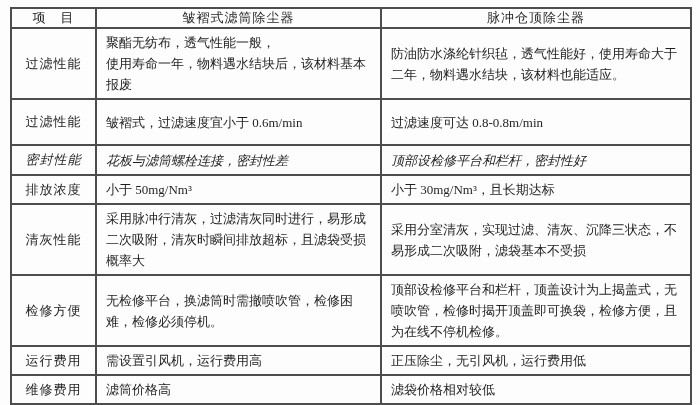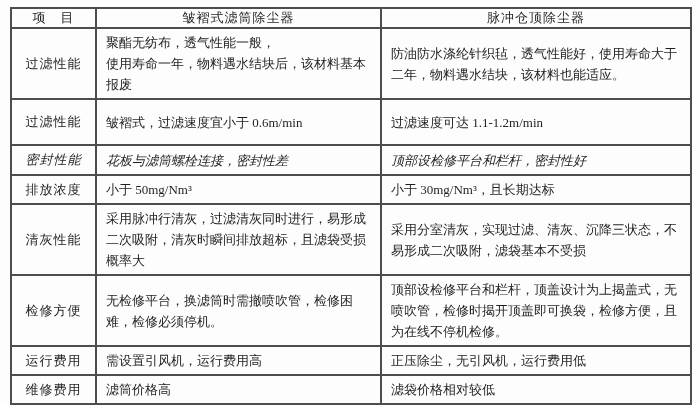--- a/index.html
+++ b/index.html
@@ -77,21 +77,21 @@
     <tbody id="table-body">
         <tr>
           <td class="item-cell">过滤性能</td>
           <td class="content-cell">聚酯无纺布，透气性能一般，
 使用寿命一年，物料遇水结块后，该材料基本报废</td>
           <td class="content-cell">防油防水涤纶针织毡，透气性能好，使用寿命大于二年，物料遇水结块，该材料也能适应。</td>
         </tr>
         <tr>
           <td class="item-cell">过滤性能</td>
           <td class="content-cell">皱褶式，过滤速度宜小于 0.6m/min</td>
-          <td class="content-cell">过滤速度可达 1.1-1.2m/min</td>
+          <td class="content-cell">过滤速度可达 0.8-0.8m/min</td>
         </tr>
         <tr>
           <td class="item-cell">密封性能</td>
           <td class="content-cell">花板与滤筒螺栓连接，密封性差</td>
           <td class="content-cell">顶部设检修平台和栏杆，密封性好</td>
         </tr>
         <tr>
           <td class="item-cell">排放浓度</td>
           <td class="content-cell">小于 50mg/Nm³</td>
           <td class="content-cell">小于 30mg/Nm³，且长期达标</td>

